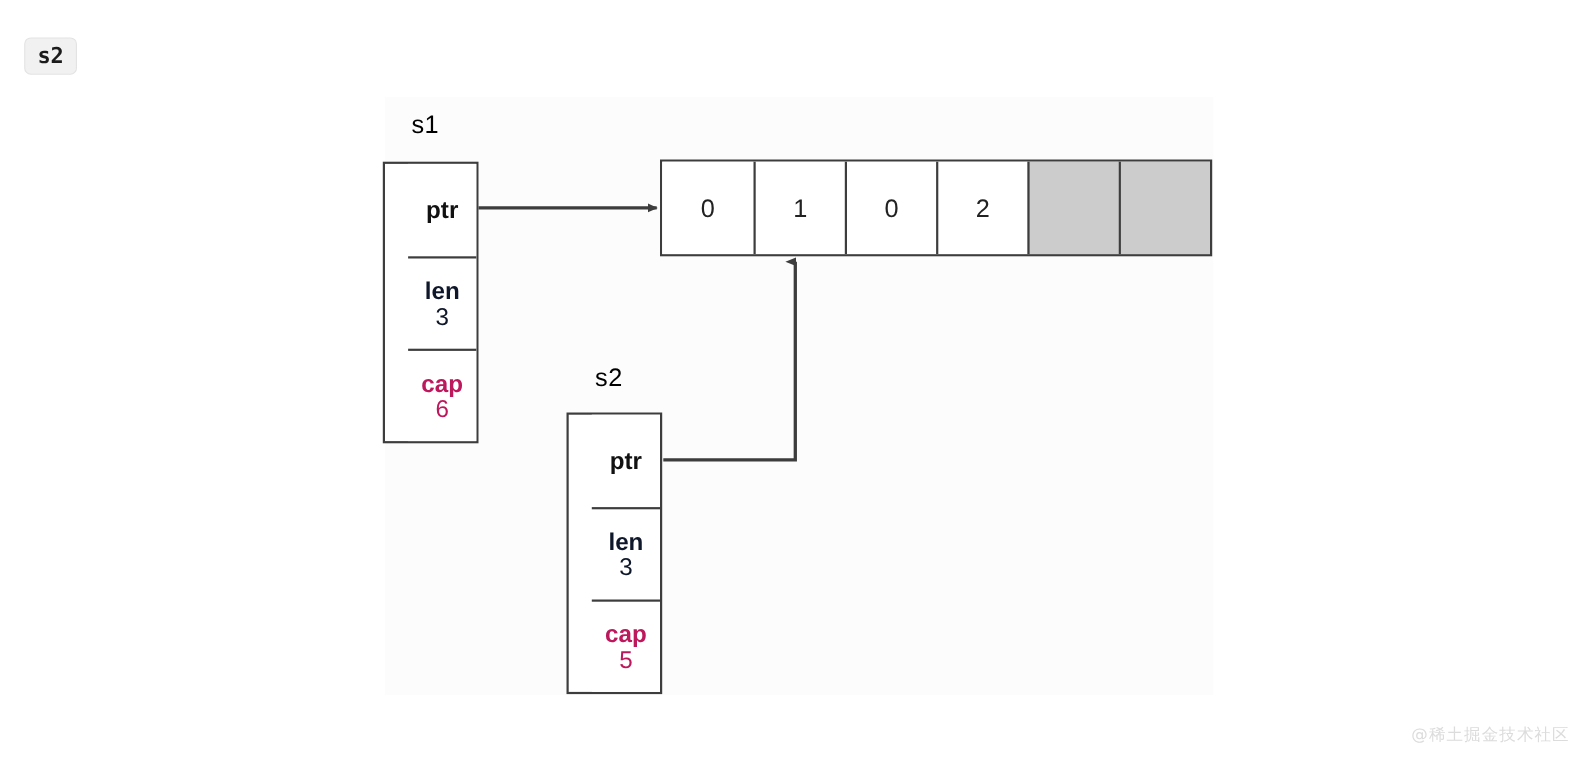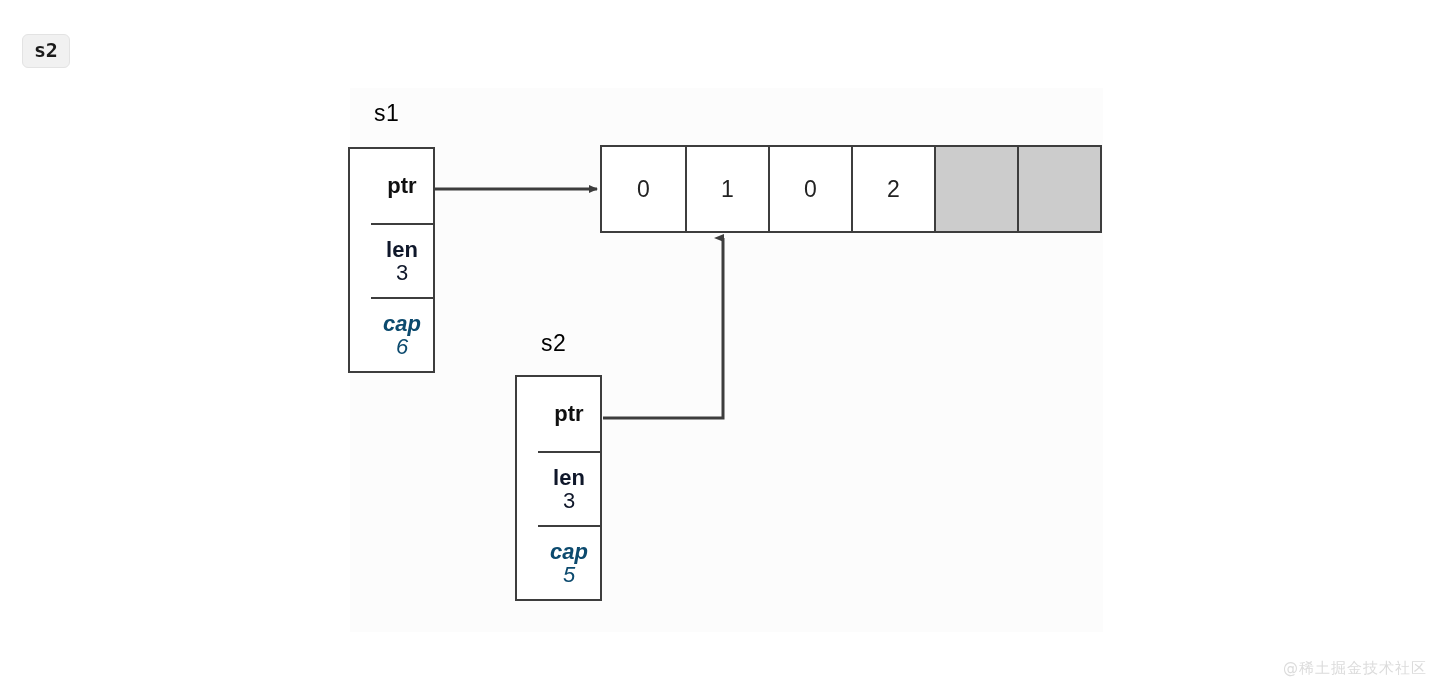--- a/index.html
+++ b/index.html
@@ -66,21 +66,21 @@
   }
 
   .struct-box {
     position: absolute;
     width: 87px;
     border: 2.5px solid #3d3d3d;
     background: #ffffff;
     box-sizing: border-box;
   }
   .struct-cell {
-    height: 74px;
+    height: 84px;
     box-sizing: border-box;
     display: flex;
     flex-direction: column;
     align-items: center;
     justify-content: center;
     line-height: 1.06;
     background: #ffffff;
     margin-left: 21px;
   }
   .struct-cell + .struct-cell {
@@ -89,21 +89,21 @@
   .cell-name {
     font-size: 22px;
     font-weight: bold;
   }
   .cell-value {
     font-size: 22px;
     font-weight: normal;
   }
   .cell-ptr .cell-name { color: #111111; }
   .cell-len .cell-name, .cell-len .cell-value { color: #0f172a; }
-  .cell-cap .cell-name, .cell-cap .cell-value { color: #0c4a6e; font-style: italic; }
+  .cell-cap .cell-name, .cell-cap .cell-value { color: #be185d; }
 
   
   .array {
     position: absolute;
     left: 600px;
     top: 145px;
     height: 88px;
     display: flex;
     border: 2.5px solid #3d3d3d;
     box-sizing: border-box;

